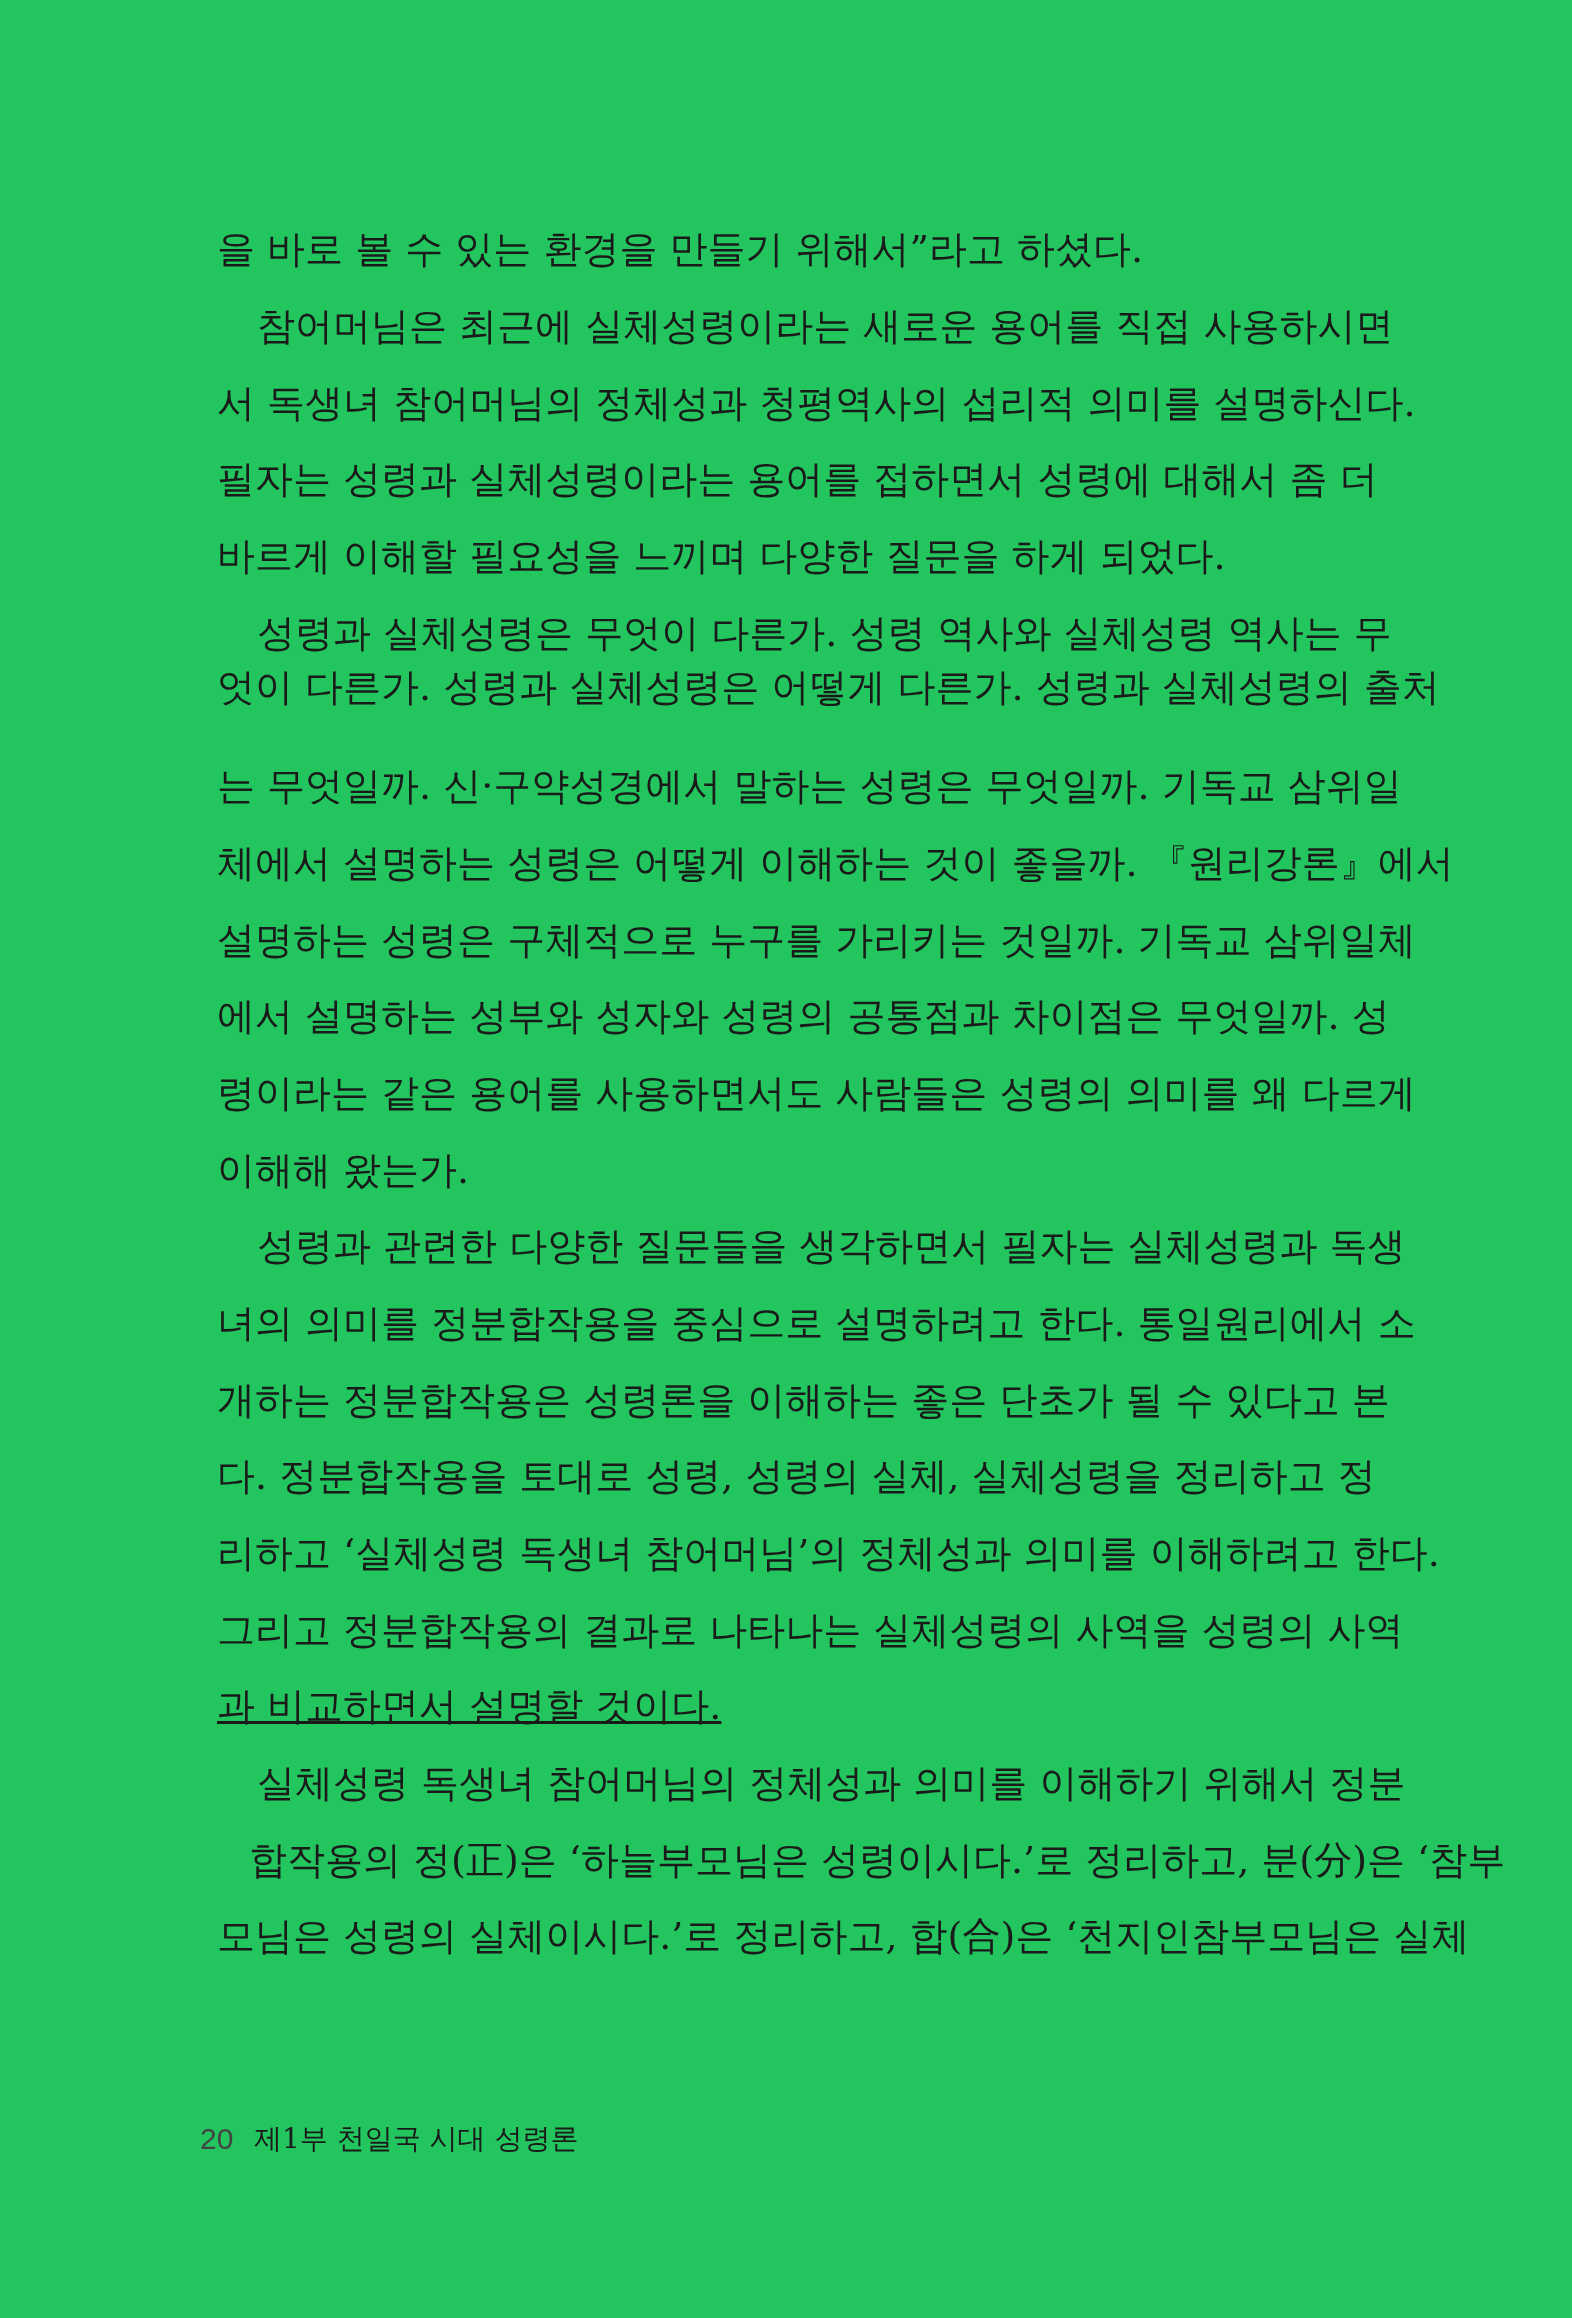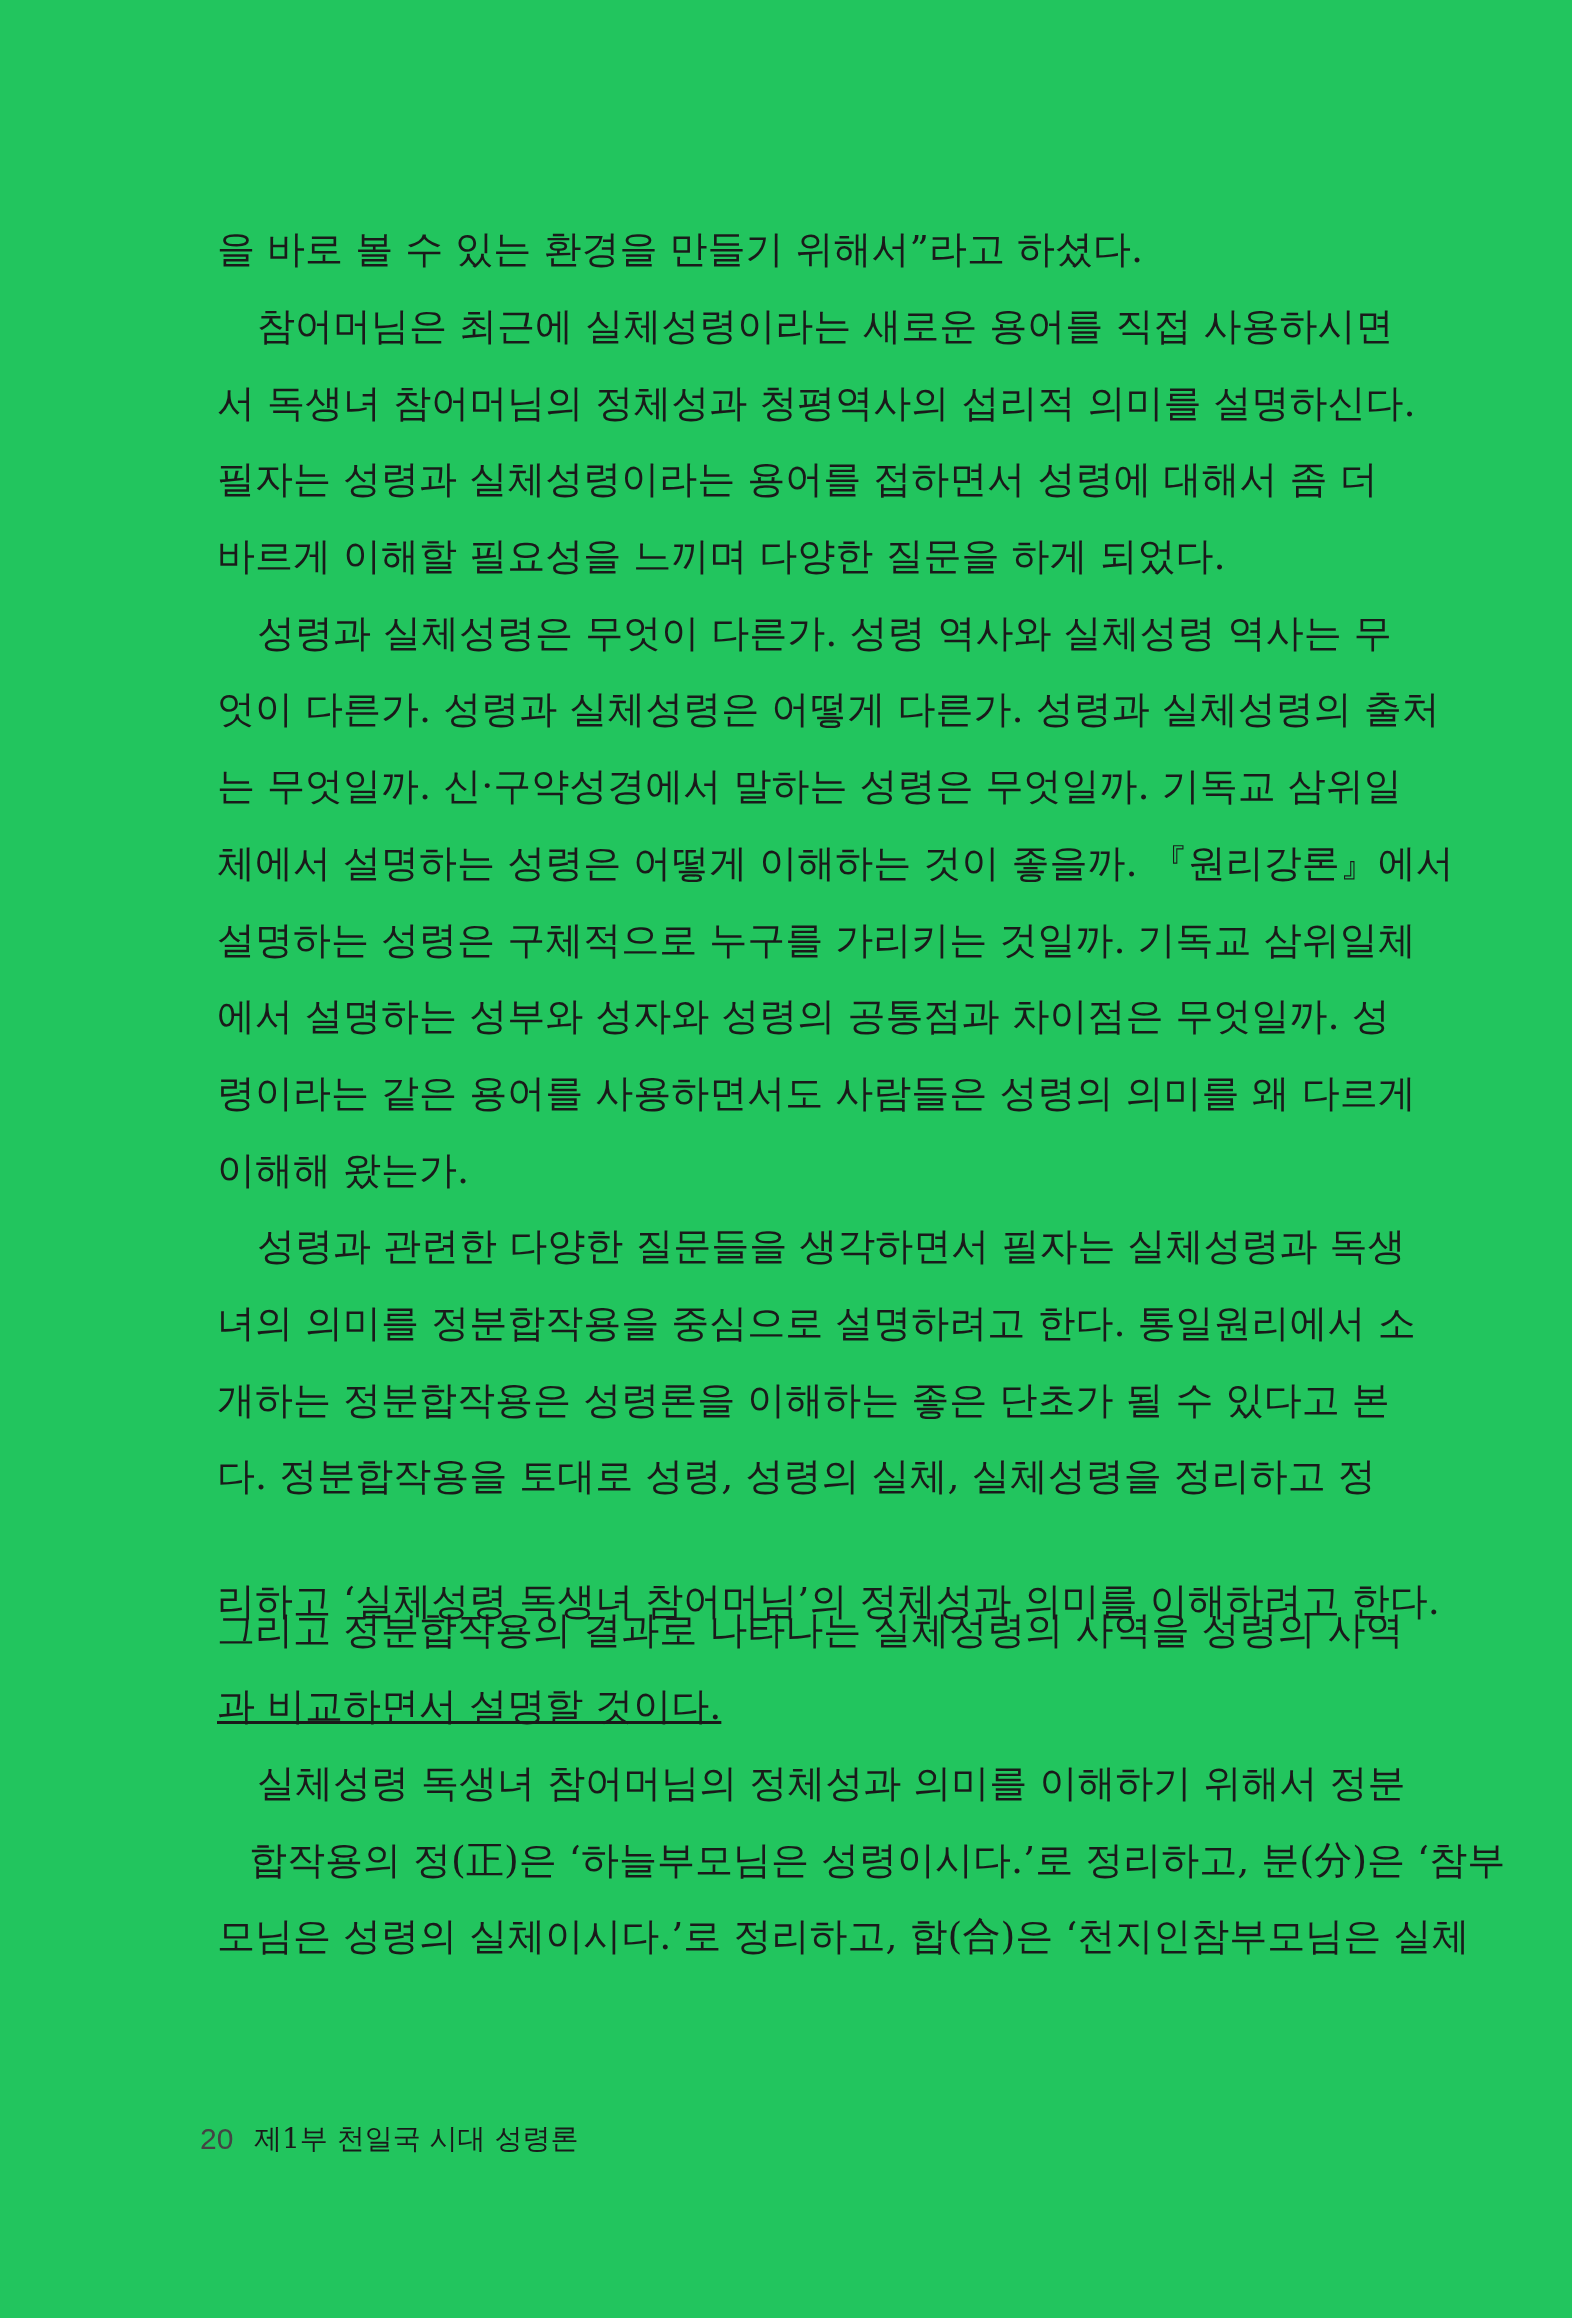--- a/index.html
+++ b/index.html
@@ -28,32 +28,32 @@
 <body>
 
 <div class="page">
   <div class="body-text" id="body-text">
       <div class="line last" style="top: 223px;">을 바로 볼 수 있는 환경을 만들기 위해서”라고 하셨다.</div>
       <div class="line indent" style="top: 300px;">참어머님은 최근에 실체성령이라는 새로운 용어를 직접 사용하시면</div>
       <div class="line" style="top: 377px;">서 독생녀 참어머님의 정체성과 청평역사의 섭리적 의미를 설명하신다.</div>
       <div class="line" style="top: 453px;">필자는 성령과 실체성령이라는 용어를 접하면서 성령에 대해서 좀 더</div>
       <div class="line last" style="top: 530px;">바르게 이해할 필요성을 느끼며 다양한 질문을 하게 되었다.</div>
       <div class="line indent" style="top: 607px;">성령과 실체성령은 무엇이 다른가. 성령 역사와 실체성령 역사는 무</div>
-      <div class="line" style="top: 683px;">엇이 다른가. 성령과 실체성령은 어떻게 다른가. 성령과 실체성령의 출처</div>
+      <div class="line" style="top: 661px;">엇이 다른가. 성령과 실체성령은 어떻게 다른가. 성령과 실체성령의 출처</div>
       <div class="line" style="top: 760px;">는 무엇일까. 신·구약성경에서 말하는 성령은 무엇일까. 기독교 삼위일</div>
       <div class="line" style="top: 837px;">체에서 설명하는 성령은 어떻게 이해하는 것이 좋을까. 『원리강론』에서</div>
       <div class="line" style="top: 914px;">설명하는 성령은 구체적으로 누구를 가리키는 것일까. 기독교 삼위일체</div>
       <div class="line" style="top: 990px;">에서 설명하는 성부와 성자와 성령의 공통점과 차이점은 무엇일까. 성</div>
       <div class="line" style="top: 1067px;">령이라는 같은 용어를 사용하면서도 사람들은 성령의 의미를 왜 다르게</div>
       <div class="line last" style="top: 1144px;">이해해 왔는가.</div>
       <div class="line indent" style="top: 1220px;">성령과 관련한 다양한 질문들을 생각하면서 필자는 실체성령과 독생</div>
       <div class="line" style="top: 1297px;">녀의 의미를 정분합작용을 중심으로 설명하려고 한다. 통일원리에서 소</div>
       <div class="line" style="top: 1374px;">개하는 정분합작용은 성령론을 이해하는 좋은 단초가 될 수 있다고 본</div>
       <div class="line" style="top: 1450px;">다. 정분합작용을 토대로 성령, 성령의 실체, 실체성령을 정리하고 정</div>
-      <div class="line" style="top: 1527px; margin-top: 48px;">리하고 ‘실체성령 독생녀 참어머님’의 정체성과 의미를 이해하려고 한다.</div>
+      <div class="line" style="top: 1527px;">리하고 ‘실체성령 독생녀 참어머님’의 정체성과 의미를 이해하려고 한다.</div>
       <div class="line" style="top: 1604px;">그리고 정분합작용의 결과로 나타나는 실체성령의 사역을 성령의 사역</div>
       <div class="line last" style="top: 1680px; text-decoration: underline;">과 비교하면서 설명할 것이다.</div>
       <div class="line indent" style="top: 1757px;">실체성령 독생녀 참어머님의 정체성과 의미를 이해하기 위해서 정분</div>
       <div class="line" style="top: 1834px; margin-left: 32px;">합작용의 정(正)은 ‘하늘부모님은 성령이시다.’로 정리하고, 분(分)은 ‘참부</div>
       <div class="line" style="top: 1910px;">모님은 성령의 실체이시다.’로 정리하고, 합(合)은 ‘천지인참부모님은 실체</div>
     </div>
   <div class="footer">
     <span class="page-num">20</span>
     <span class="running-title">제1부 천일국 시대 성령론</span>
   </div>

